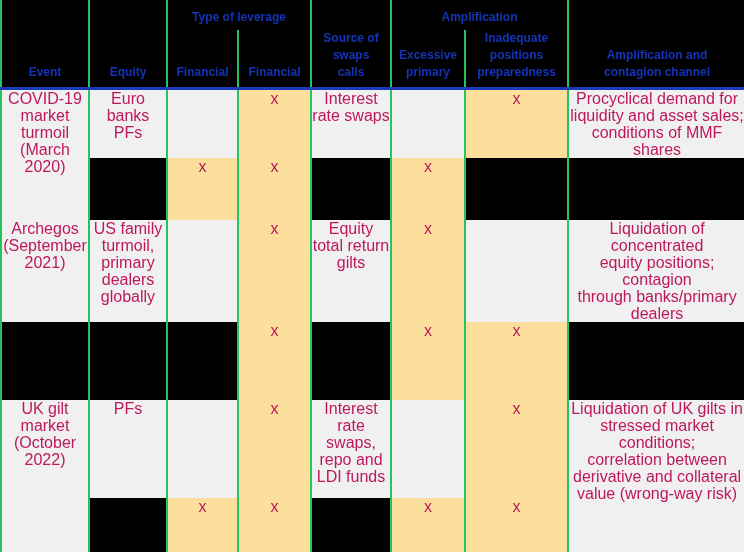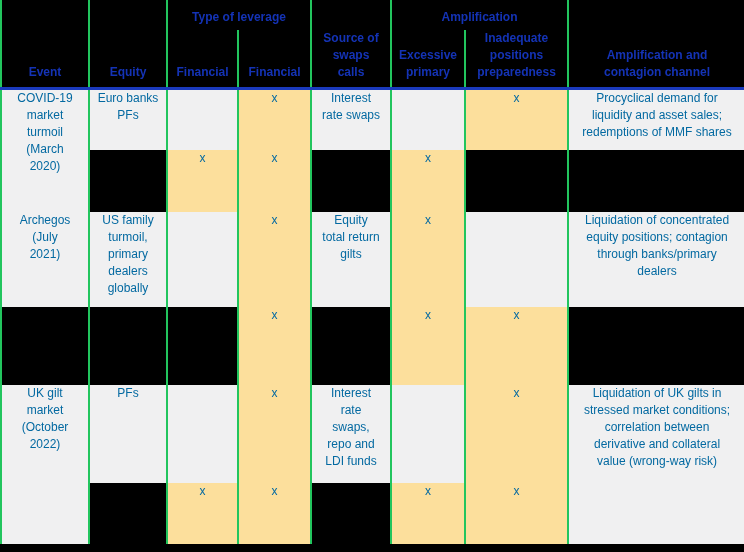--- a/index.html
+++ b/index.html
@@ -31,23 +31,23 @@
     white-space:pre-line;
   }
   thead tr.h1 { height:30px; }
   thead tr.h2 { height:57px; }
   thead th.grp { vertical-align:top; padding-top:9px; }
   thead th.bot { vertical-align:bottom; padding-bottom:6px; }
   
   tbody tr:first-child td { border-top:3px solid #1a3abe; }
   
   tbody td {
-    font-size:12px;
+    font-size:16px;
     line-height:17px;
-    color:#0369a1;
+    color:#be185d;
     text-align:center;
     vertical-align:top;
     white-space:pre-line;
   }
   td.g  { background:#f0f0f1; padding:5px 3px 0; }   
   td.t  { background:#fcdf9c; padding:8px 3px 0; }   
   td.b  { background:#000000; }                      
   tr.r0 { height:61px; }
   tr.r1 { height:62px; }
   tr.r2 { height:95px; }
@@ -102,34 +102,34 @@
         <td class="g">Euro banks
 PFs</td>
         <td class="g"></td>
         <td class="t">x</td>
         <td class="g">Interest
 rate swaps</td>
         <td class="g"></td>
         <td class="t">x</td>
         <td class="g">Procyclical demand for
 liquidity and asset sales;
-redemptions of MMF shares</td>
+conditions of MMF shares</td>
       </tr>
       <tr class="r1">
         <td class="b"></td>
         <td class="t">x</td>
         <td class="t">x</td>
         <td class="b"></td>
         <td class="t">x</td>
         <td class="b"></td>
         <td class="b"></td>
       </tr>
       <tr class="r2">
         <td class="g">Archegos
-(July
+(September
 2021)</td>
         <td class="g">US family
 turmoil,
 primary
 dealers
 globally</td>
         <td class="g"></td>
         <td class="t">x</td>
         <td class="g">Equity
 total return

